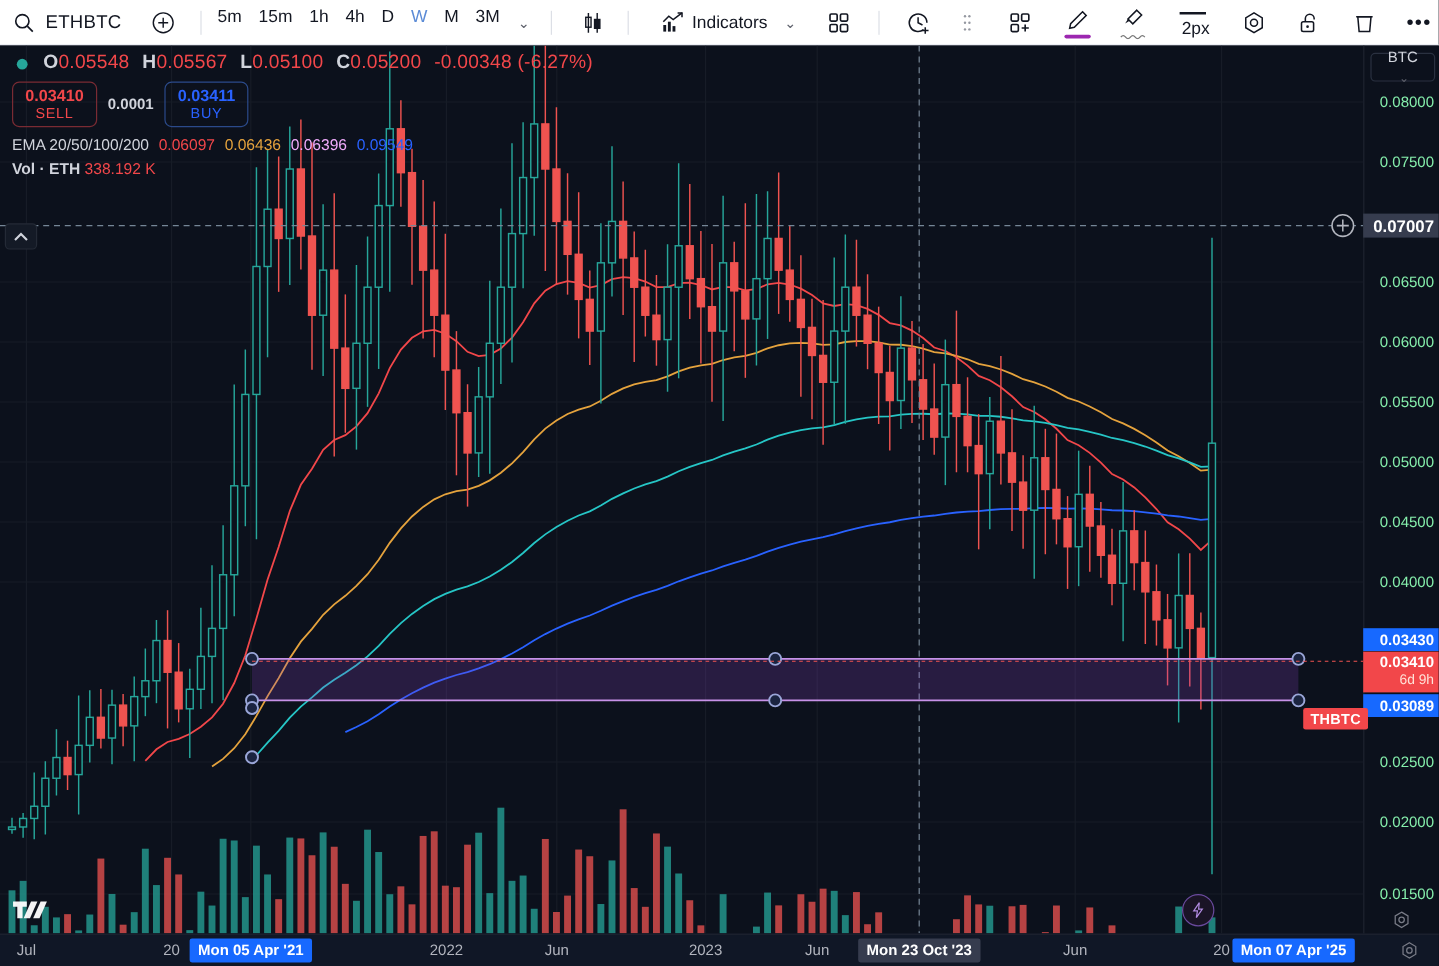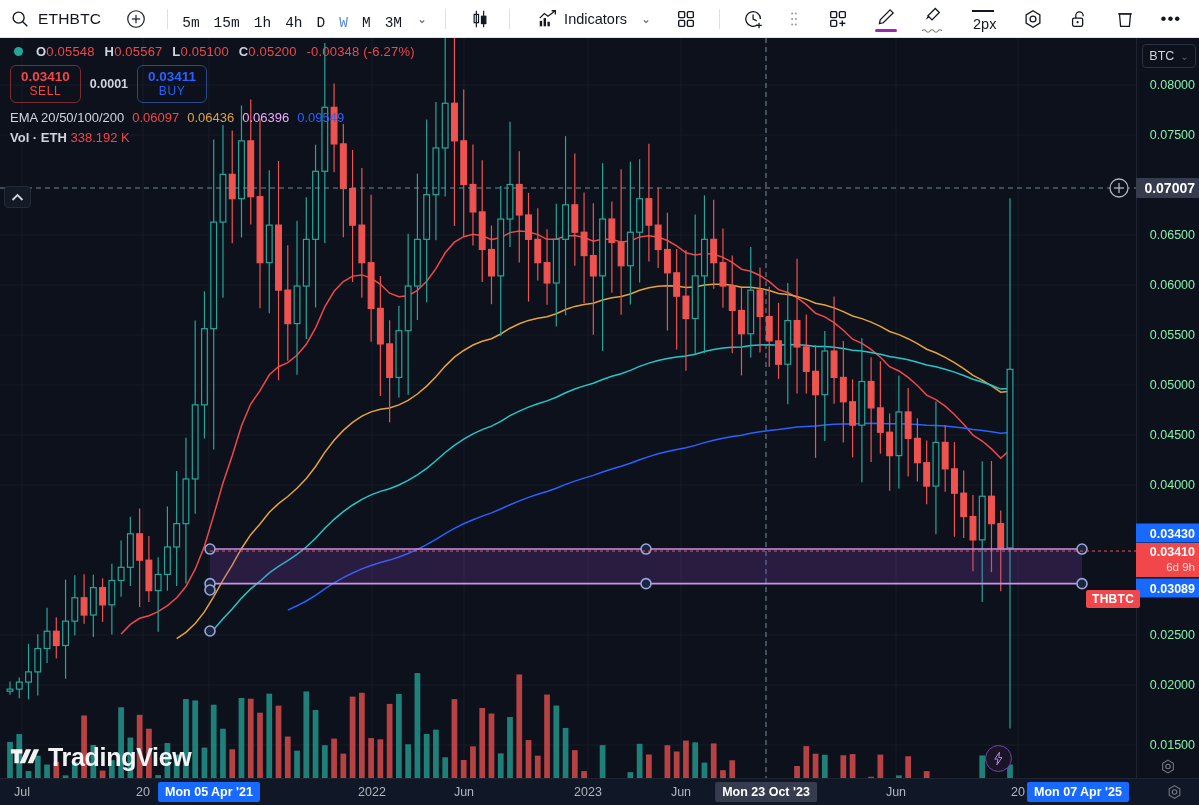--- a/index.html
+++ b/index.html
@@ -12,21 +12,21 @@
   #app { position: relative; width: 1199px; height: 805px; }
 
   
   .toolbar {
     position: absolute; top: 0; left: 0;
     width: 1199px; height: 38px;
     background: #ffffff;
     display: flex; align-items: center;
     border-bottom: 1px solid #e0e3eb;
   }
-  .tb-group { display: flex; align-items: flex-end; height: 100%; font-family: Liberation Mono, monospace; }
+  .tb-group { display: flex; align-items: flex-start; height: 100%; }
   .tb-sep { width: 1px; height: 20px; background: #dcdfe6; margin: 0 7px; }
   .tb-btn {
     display: flex; align-items: center; justify-content: center;
     height: 30px; padding: 0 6px; border-radius: 4px;
     color: #131722; font-size: 14.5px; cursor: pointer;
     white-space: nowrap;
   }
   .sym-search { display: flex; align-items: center; gap: 7px; padding-left: 9px; }
   .sym-text { font-size: 15.5px; font-weight: 400; color: #131722; letter-spacing: .2px; }
   .tf { font-size: 14.5px; color: #131722; padding: 0 7px; height: 28px;
@@ -77,21 +77,21 @@
     position:absolute; right:0; width:63px; background:#f2474a;
     color:#fff; font-size:12.5px; font-weight:700;
     padding:2px 4px 2px 0; text-align:right; line-height:15px;
     transform:translateY(-50%);
   }
   .p-red .sub { font-size:11.5px; font-weight:400; color:#ffe2d8; }
 
   .axis-currency {
     position:absolute; top:6px; left:5px; width:54px; height:24px;
     border:1px solid #2a3140; border-radius:4px; display:flex; align-items:center;
-    justify-content:center; gap:4px; color:#d1d4dc; font-size:12.5px; cursor:pointer;
+    justify-content:center; gap:4px; color:#d1d4dc; font-size:12.5px; cursor:pointer;flex-direction:column;
   }
   .axis-gear {
     position:absolute; bottom:3px; left:50%; transform:translateX(-50%);
     color:#787b86; cursor:pointer;
   }
 
   
   .t-lab {
     position:absolute; top:50%; transform:translate(-50%,-50%);
     font-size:12.5px; color:#b2b5be; white-space:nowrap;
@@ -105,21 +105,21 @@
     position:absolute; top:50%; transform:translate(-50%,-50%);
     background:#1769ff; color:#fff; font-size:12.5px; font-weight:600;
     padding:3px 7px; border-radius:2px; white-space:nowrap;
   }
   .t-gear { position:absolute; right:16px; top:50%; transform:translateY(-50%); color:#787b86; cursor:pointer;}
 
   
   .legend { position:absolute; top:6px; left:8px; z-index:30; }
   .legend-row { display:flex; align-items:center; gap:6px; margin-bottom:4px; font-size:13px;}
   .dot { width:9px; height:9px; border-radius:50%; background:#26a69a; display:inline-block; margin:0 7px 0 6px;}
-  .ohlc { font-size:13px; letter-spacing:.2px; }
+  .ohlc { font-size:16px; letter-spacing:.2px; }
   .ohlc .k { color:#d1d4dc; font-weight:700; }
   .ohlc .v { color:#f2474a; }
   .ohlc .chg { color:#f2474a; margin-left:6px; }
   .buysell { display:flex; align-items:center; gap:9px; margin:6px 0 7px 2px;}
   .bs-box { border-radius:6px; padding:3px 10px 4px; text-align:center; line-height:1.15; }
   .bs-sell { border:1px solid #7a2b33; }
   .bs-sell .p { color:#f2474a; font-size:13.5px; font-weight:700;}
   .bs-sell .l { color:#f2474a; font-size:12px; letter-spacing:.6px;}
   .bs-buy { border:1px solid #2b4a8a; }
   .bs-buy .p { color:#2962ff; font-size:13.5px; font-weight:700;}
@@ -756,21 +756,20 @@
         <polygon points="13.5,2 6,13 11,13 9.5,22 17.5,10.5 12.5,10.5" fill="none" stroke="#b08ae0" stroke-width="1.6"></polygon>
       </svg>
     </div>
 
     <div class="tv-logo">
       <svg width="30" height="24" viewBox="0 0 34 26">
         <path d="M1 3 h13 v5 h-4 v11 h-5 v-11 h-4 z" fill="#ffffff"></path>
         <path d="M18 3 h6 l-7 16 h-6 z" fill="#ffffff"></path>
         <path d="M27 3 h6 l-7 16 h-6 z" fill="#ffffff"></path>
       </svg>
-      <span class="tv-logo-text">TradingView</span>
     </div>
 
     <div class="pos-label" id="pos-label" style="left:1086px; top:552px;">THBTC</div>
 
     <div class="price-axis">
       <div class="axis-currency">
         <span>BTC</span>
         <span class="chev">⌄</span>
       </div>
       <div id="price-ticks">

